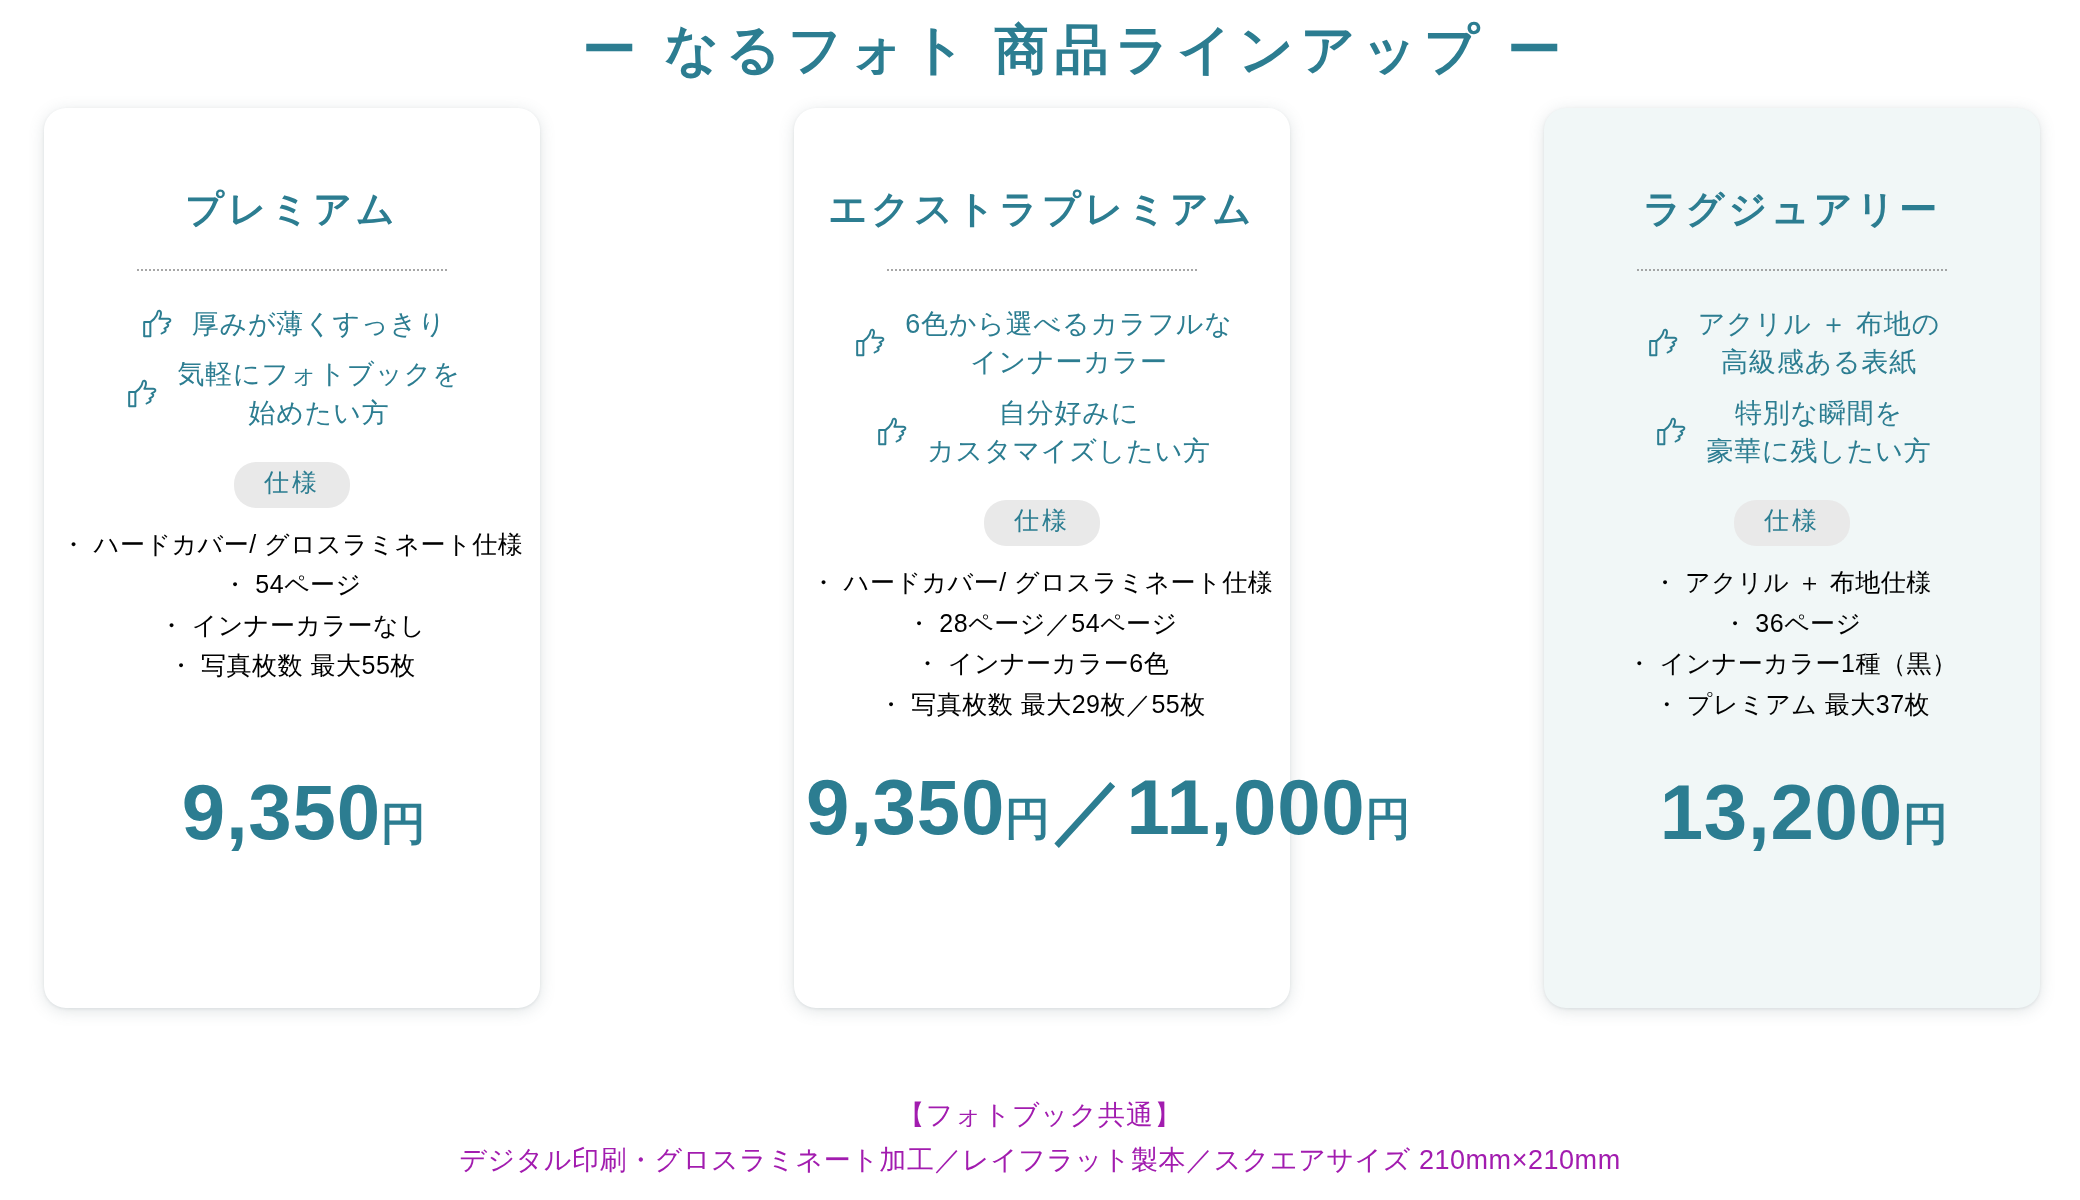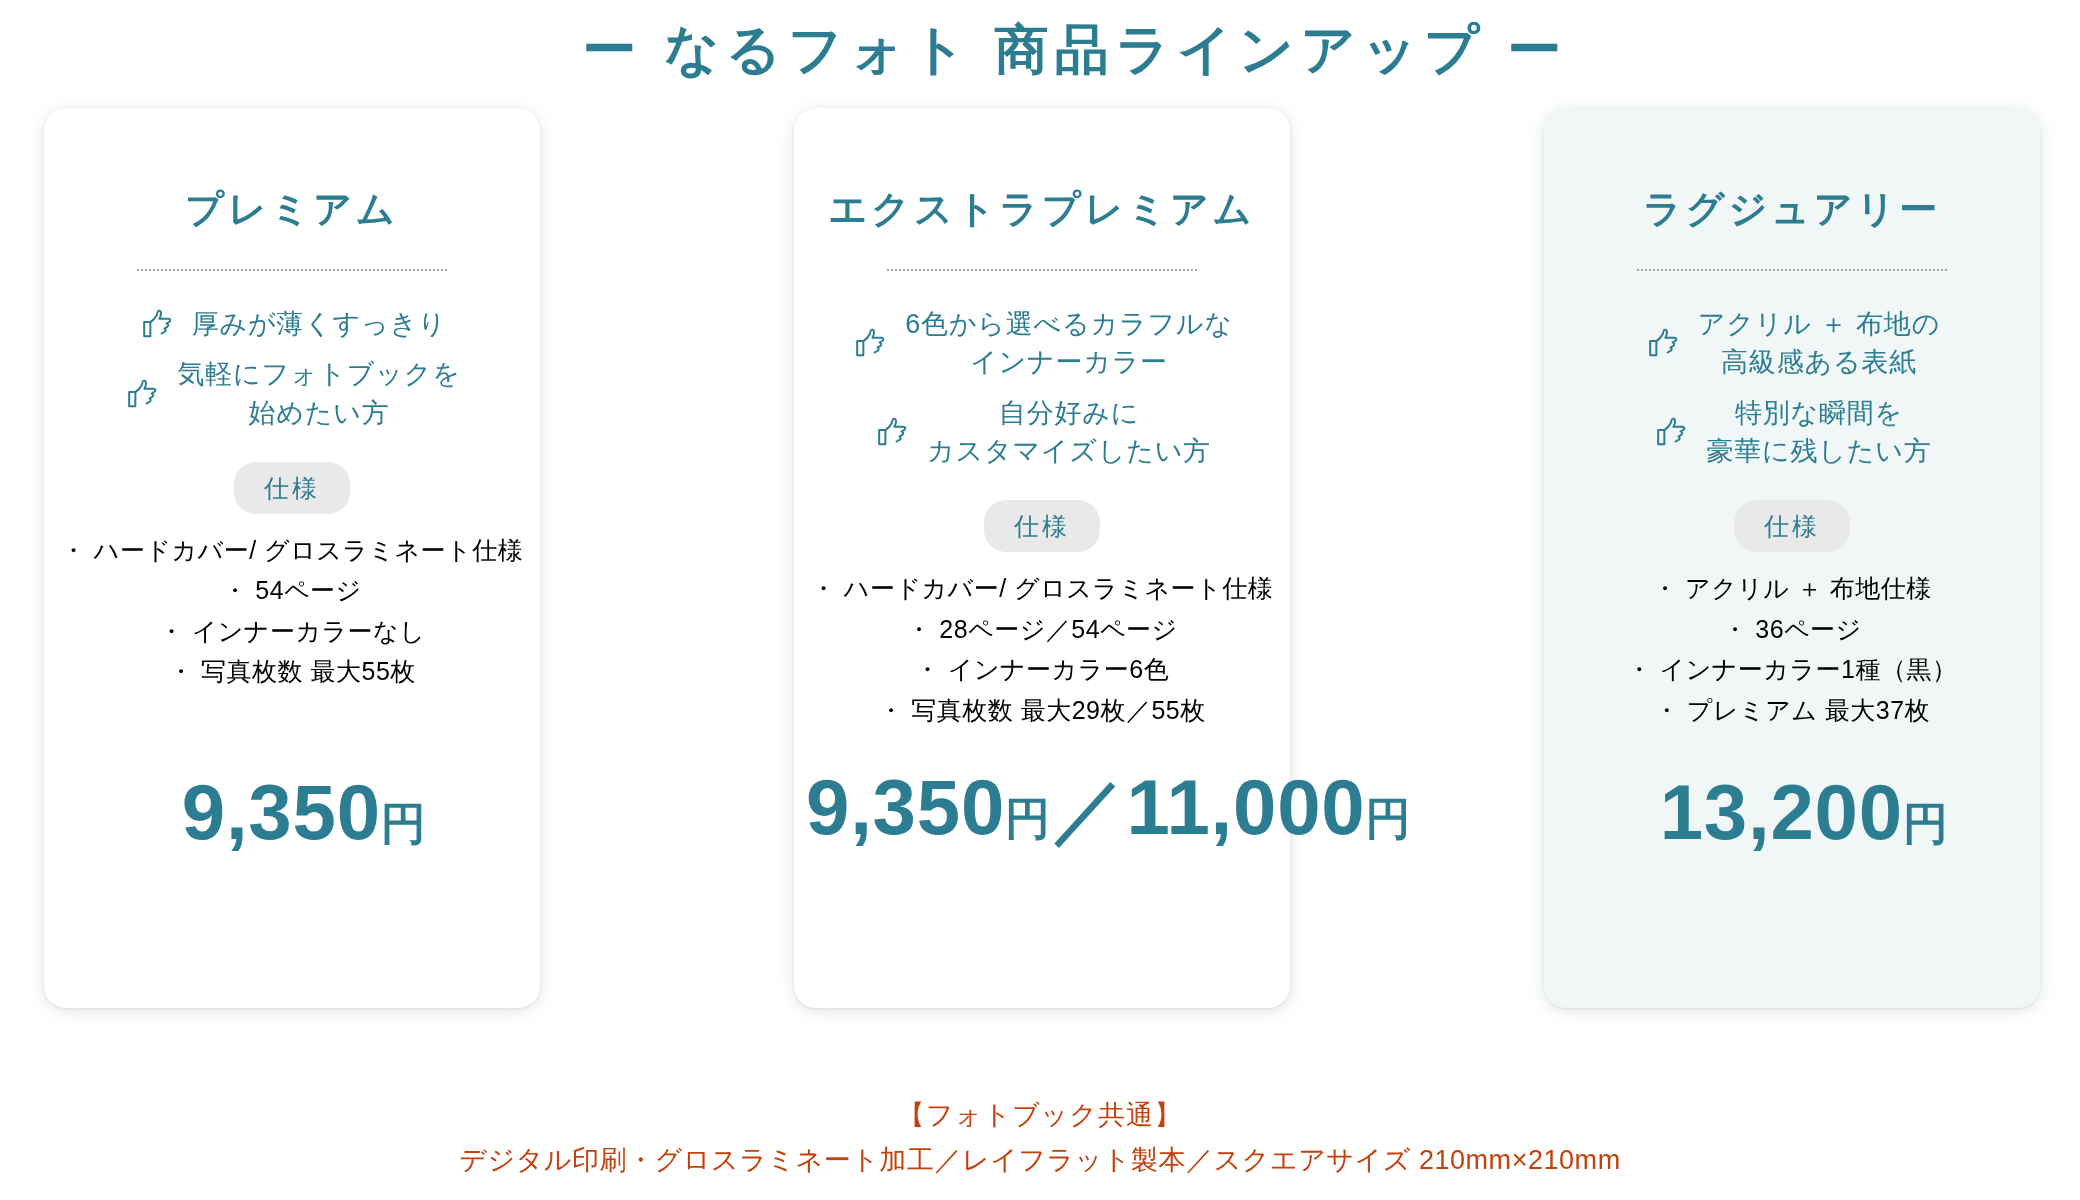--- a/index.html
+++ b/index.html
@@ -67,21 +67,21 @@
     color:#2c7d91;letter-spacing:.03em;
   }
   .thumb-icon{flex:0 0 auto;width:38px;height:38px;display:block;}
   .feature-text{white-space:pre-line;}
 
   
   .spec-badge{
     margin-top:30px;
     background:#e9e9e9;
     border-radius:22px;
-    padding:10px 30px 9px 30px;
+    padding:4px 30px 9px 30px;
     font-size:25px;letter-spacing:.12em;
     color:#2c7d91;
     font-family:Liberation Serif, serif;
   }
   .spec-list{
     margin-top:16px;
     text-align:center;
     font-size:25px;line-height:1.62;
     color:#000000;letter-spacing:.02em;
     white-space:nowrap;
@@ -95,21 +95,21 @@
     font-weight:bold;
     white-space:nowrap;
   }
   .price .num{font-size:78px;letter-spacing:.01em;}
   .price .yen{font-size:45px;letter-spacing:.01em;}
   .price .slash{font-size:72px;padding:0 2px;}
 
   
   .footer{
     position:absolute;left:0;bottom:22px;width:2080px;
-    text-align:center;color:#c2410c;
+    text-align:center;color:#a21caf;
   }
   .footer-line1{font-size:27px;letter-spacing:.04em;margin-bottom:9px;}
   .footer-line2{font-size:27px;letter-spacing:.02em;white-space:nowrap;}
 </style>
 </head>
 <body>
 
 <div class="page">
 
   <div class="page-title">ー なるフォト 商品ラインアップ ー</div>

